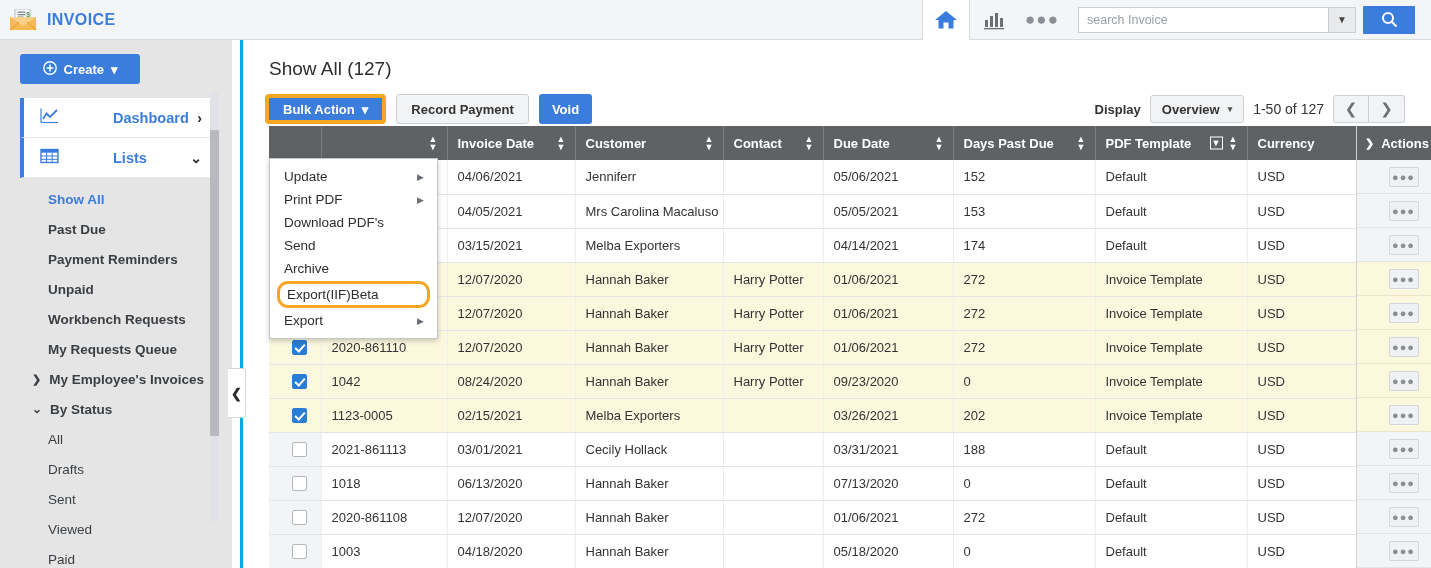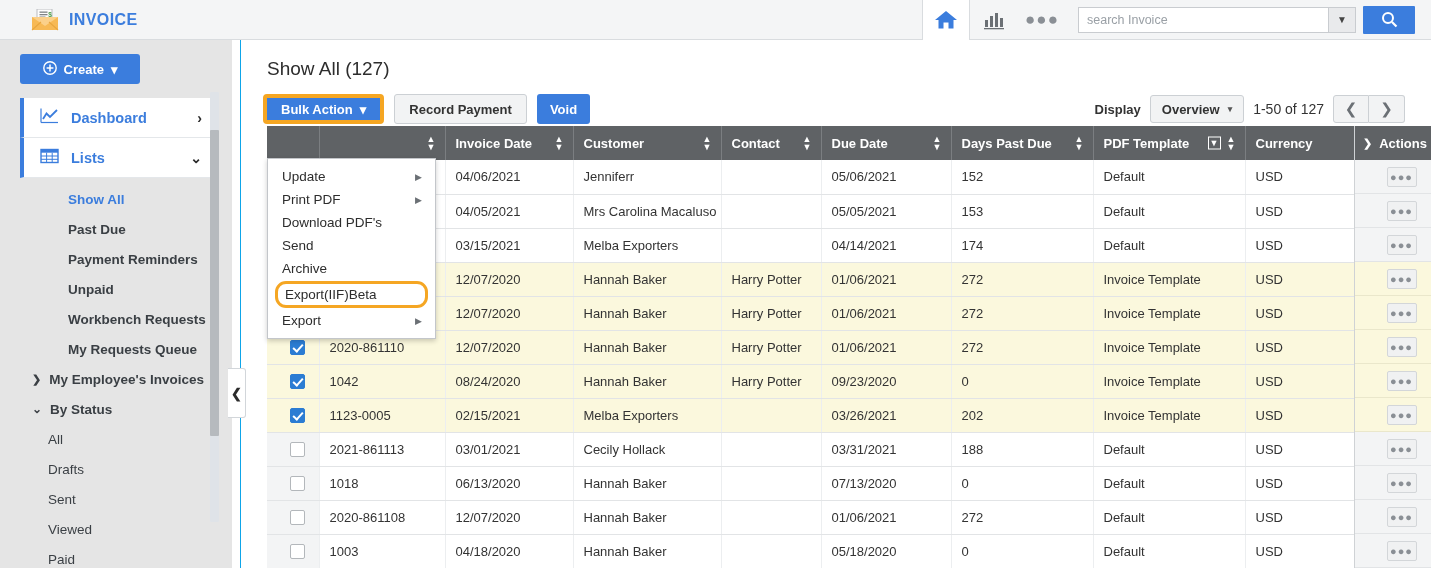--- a/index.html
+++ b/index.html
@@ -10,21 +10,21 @@
     overflow: hidden;
   }
   body { position: relative; }
 
   
   #topbar {
     position: absolute; left: 0; top: 0; width: 1431px; height: 40px;
     background: #f4f5f6; border-bottom: 1px solid #d9dcdf;
     display: flex; align-items: center;
   }
-  #brand { display: flex; align-items: center; gap: 9px; padding-left: 30px; }
+  #brand { display: flex; align-items: center; gap: 9px; padding-left: 8px; }
   .env-icon { width: 30px; height: 22px; position: relative; display: block; }
   #brand-title {
     color: #3b7ddd; font-size: 16px; font-weight: bold; letter-spacing: .4px;
   }
   #topbar-right {
     margin-left: auto; display: flex; align-items: center; height: 40px;
   }
   .tb-btn {
     width: 48px; height: 40px; display: flex; align-items: center; justify-content: center;
     cursor: pointer;
@@ -63,25 +63,26 @@
   #create-btn {
     margin: 14px 0 0 20px; width: 120px; height: 30px; background: #3b7ddd;
     border-radius: 3px; color: #fff; font-size: 13px; font-weight: bold;
     display: flex; align-items: center; justify-content: center; gap: 7px; cursor: pointer;
   }
   .nav-main {
     height: 40px; background: #ffffff; margin-left: 20px; margin-right: 16px;
     display: flex; align-items: center; padding-left: 16px;
     border-left: 4px solid #3b7ddd; position: relative; cursor: pointer;
     border-bottom: 1px solid #e4e7ea;
+    gap: 42px;
   }
   .nav-main .nm-label { color: #3b7ddd; font-size: 14.5px; font-weight: bold; margin-left: 12px; }
   .nav-main .nm-chev { position: absolute; right: 14px; color: #2b2b2b; font-size: 14px; font-weight: bold; }
   .sub-item {
-    height: 30px; display: flex; align-items: center; padding-left: 68px;
+    height: 30px; display: flex; align-items: center; padding-left: 48px;
     font-size: 13.5px; color: #3a3f44; font-weight: bold; cursor: pointer;
   }
   .sub-item.active { color: #3b7ddd; }
   .sub-item.expander { padding-left: 32px; gap: 8px; }
   .sub-item.leaf2 { padding-left: 48px; font-weight: normal; color: #3a3f44; font-size: 13.5px; }
   #sb-scrollbar {
     position: absolute; left: 210px; top: 52px; width: 9px; height: 430px;
     background: #dfe3e8; border-radius: 1px;
   }
   #sb-thumb {
@@ -91,21 +92,21 @@
   #collapse-handle {
     position: absolute; left: 228px; top: 368px; width: 18px; height: 50px;
     background: #ffffff; border: 1px solid #d2d6da; border-left: none;
     border-radius: 0 3px 3px 0; display: flex; align-items: center; justify-content: center;
     cursor: pointer; z-index: 30; font-size: 13px; color: #2b2b2b; font-weight: bold;
   }
 
   
   #main {
     position: absolute; left: 240px; top: 40px; width: 1191px; height: 528px;
-    background: #ffffff; border-left: 1px solid #0ea5e9;
+    background: #ffffff; border-left: 3px solid #0ea5e9;
   }
   #page-title { padding: 18px 0 0 26px; font-size: 19px; color: #2d2d2d; }
   #toolbar { display: flex; align-items: center; padding: 14px 0 0 22px; position: relative; }
   #bulk-action-btn {
     height: 30px; background: #3b7ddd; color: #fff; font-size: 13px; font-weight: bold;
     display: flex; align-items: center; gap: 7px; padding: 0 14px;
     border: 4px solid #f5a623; border-radius: 4px; cursor: pointer;
   }
   #record-payment-btn {
     height: 30px; background: #f2f3f4; border: 1px solid #ccd0d4; border-radius: 3px;

